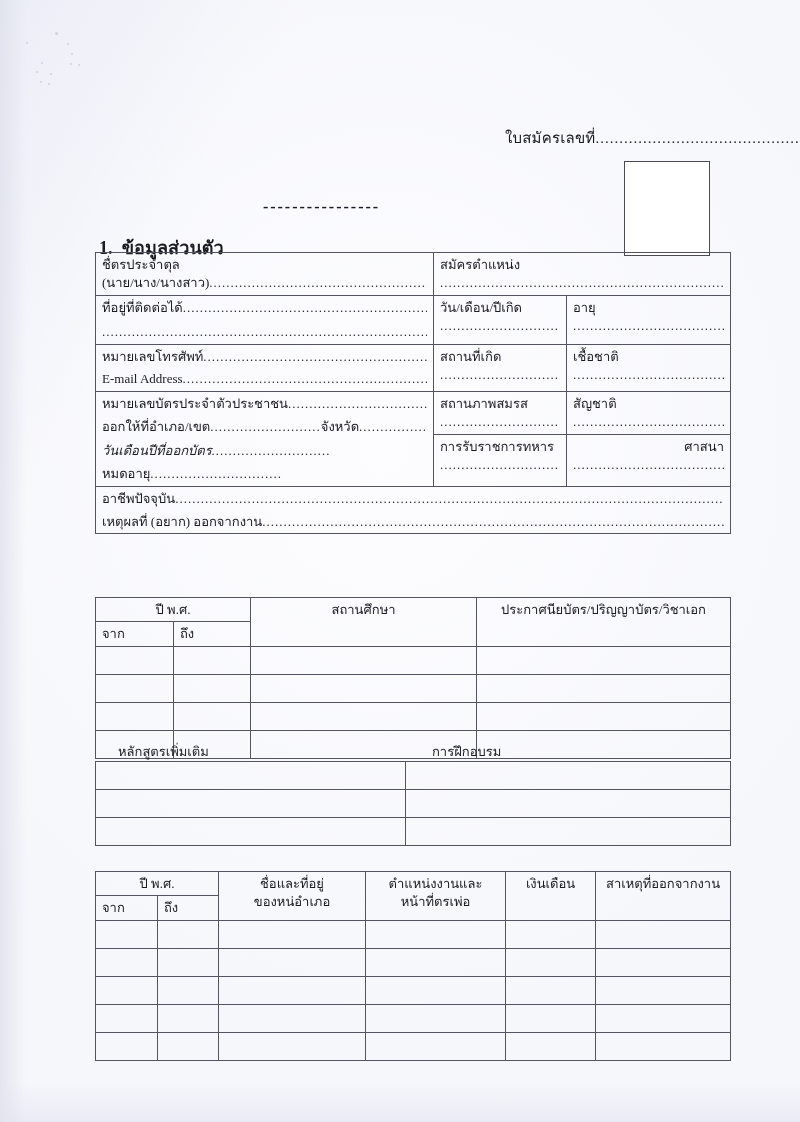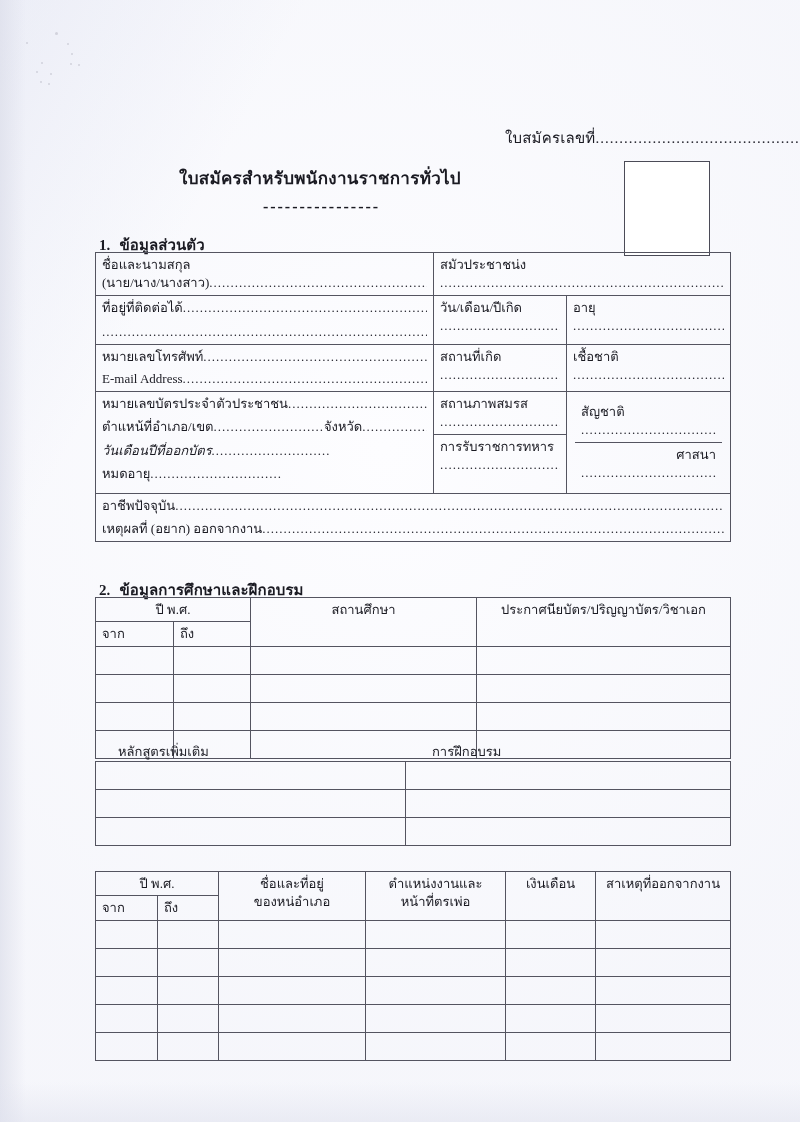--- a/index.html
+++ b/index.html
@@ -89,21 +89,21 @@
     top: 161px;
     width: 84px;
     height: 93px;
     border: 1.6px solid #4b4b57;
     background: #fff;
   }
 
   
   .sec-head {
     position: absolute;
-    font-size: 15px;
+    font-size: 18px;
     font-weight: 700;
     letter-spacing: .1px;
     white-space: nowrap;
   }
   .sec-head .num { margin-right: 9px; }
 
   
   .tbl {
     position: absolute;
     border-collapse: collapse;
@@ -158,44 +158,43 @@
   <div class="scan-speckle" style="left:78px;  top:64px;  width:2px; height:2px;"></div>
   <div class="scan-speckle" style="left:36px;  top:71px;  width:2px; height:2px;"></div>
   <div class="scan-speckle" style="left:50px;  top:73px;  width:2px; height:2px;"></div>
   <div class="scan-speckle" style="left:40px;  top:81px;  width:2px; height:2px;"></div>
   <div class="scan-speckle" style="left:48px;  top:83px;  width:2px; height:2px;"></div>
 
   <div class="appno-line">
     <span>ใบสมัครเลขที่</span><span class="dots">...............................................</span>
   </div>
 
-  <div class="form-title">ใบสมัครสำหรับพนักงานราชการทั่วไป</div>
   <div class="title-rule">- - - - - - - - - - - - - - - -</div>
 
   <div class="photo-box"></div>
 
   <div class="sec-head" style="left:99px; top:233px;">
     <span class="num">1.</span><span>ข้อมูลส่วนตัว</span>
   </div>
 
   <table class="tbl" style="left:95px; top:252px; width:635px;">
     <colgroup>
       <col style="width:338px">
       <col style="width:133px">
       <col style="width:164px">
     </colgroup>
     <tbody>
 
       <tr>
         <td rowspan="1">
-          <span class="lbl">ชื่อและนามสกุล</span>
+          <span class="lbl">ชื่ตรประจำตุล</span>
           <span class="fieldline"><span>(นาย/นาง/นางสาว)</span><span class="dots">................................................................</span></span>
         </td>
         <td colspan="2">
-          <span class="lbl">สมัวประชาชน่ง</span>
+          <span class="lbl">สมัครตำแหน่ง</span>
           <span class="fieldline dots">...................................................................................</span>
         </td>
       </tr>
 
       <tr>
         <td rowspan="1">
           <span class="fieldline"><span>ที่อยู่ที่ติดต่อได้</span><span class="dots">.............................................................................</span></span>
           <span class="fieldline dots" style="margin-top:6px;">....................................................................................................................</span>
         </td>
         <td>
@@ -219,58 +218,55 @@
         </td>
         <td>
           <span class="lbl">เชื้อชาติ</span>
           <span class="fieldline dots">..........................................</span>
         </td>
       </tr>
 
       <tr>
         <td>
           <span class="fieldline"><span>หมายเลขบัตรประจำตัวประชาชน</span><span class="dots">..............................................................</span></span>
-          <span class="fieldline" style="margin-top:5px;"><span>ตำแหน้ที่อำเภอ/เขต</span><span class="dots">..........................</span><span>จังหวัด</span><span class="dots">...................................</span></span>
+          <span class="fieldline" style="margin-top:5px;"><span>ออกให้ที่อำเภอ/เขต</span><span class="dots">..........................</span><span>จังหวัด</span><span class="dots">...................................</span></span>
           <span class="fieldline" style="margin-top:5px;font-style:italic;"><span>วันเดือนปีที่ออกบัตร</span><span class="dots">............................</span></span>
           <span class="fieldline" style="margin-top:5px;"><span>หมดอายุ</span><span class="dots">...............................</span></span>
         </td>
         <td style="padding:0;margin-left:18px;">
           <div style="padding:3px 6px 2px; border-bottom:1px solid #545460; height:43px; box-sizing:border-box;">
             <span class="lbl">สถานภาพสมรส</span>
             <span class="fieldline dots">..................................</span>
           </div>
           <div style="padding:3px 6px 2px;">
             <span class="lbl">การรับราชการทหาร</span>
             <span class="fieldline dots">..................................</span>
           </div>
         </td>
-        <td style="padding:8px;margin-left:24px;">
+        <td style="padding:0;margin-left:24px;">
           <div style="padding:3px 6px 2px; border-bottom:1px solid #545460; height:43px; box-sizing:border-box;">
             <span class="lbl">สัญชาติ</span>
             <span class="fieldline dots">..........................................</span>
           </div>
           <div style="padding:3px 6px 2px;text-align:right;">
             <span class="lbl">ศาสนา</span>
             <span class="fieldline dots">..........................................</span>
           </div>
         </td>
       </tr>
 
       <tr>
         <td colspan="3">
           <span class="fieldline"><span>อาชีพปัจจุบัน</span><span class="dots">..................................................................................................................................................................................</span></span>
           <span class="fieldline" style="margin-top:5px;"><span>เหตุผลที่ (อยาก) ออกจากงาน</span><span class="dots">...........................................................................................................................................................</span></span>
         </td>
       </tr>
     </tbody>
   </table>
 
-  <div class="sec-head" style="left:99px; top:578px;">
-    <span class="num">2.</span><span>ข้อมูลการศึกษาและฝึกอบรม</span>
-  </div>
 
   <table class="tbl" style="left:95px; top:597px; width:635px;">
     <colgroup>
       <col style="width:78px">
       <col style="width:77px">
       <col style="width:226px">
       <col style="width:254px">
     </colgroup>
     <tbody>
       <tr>

